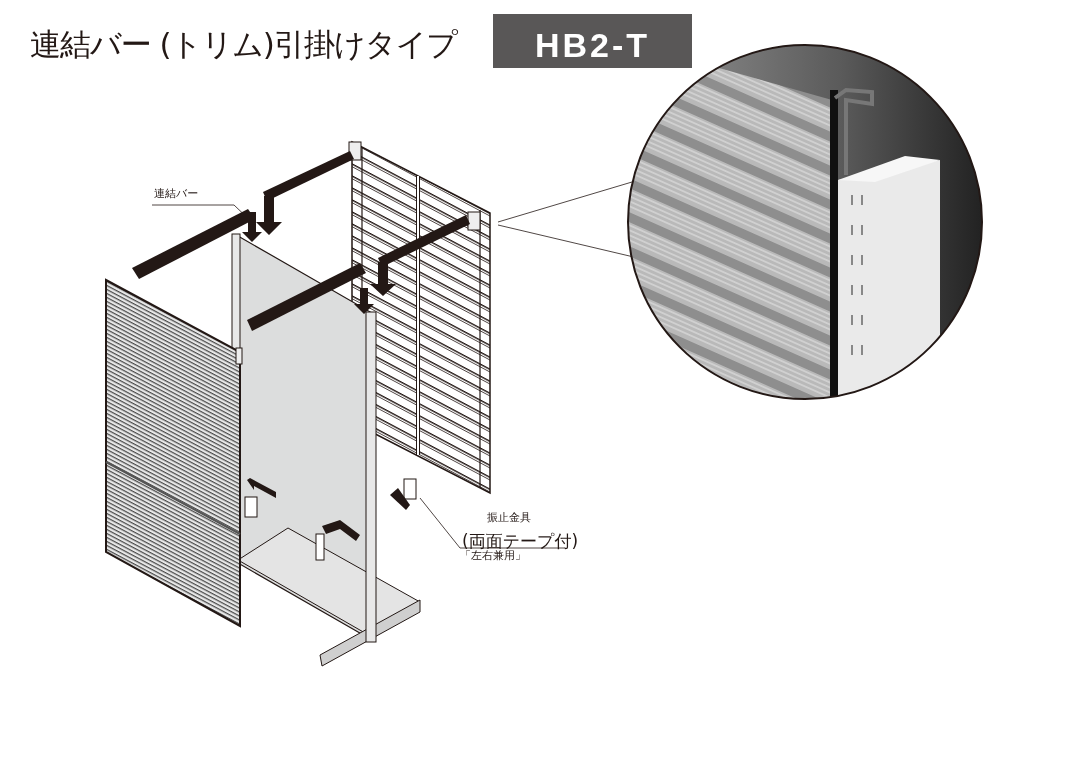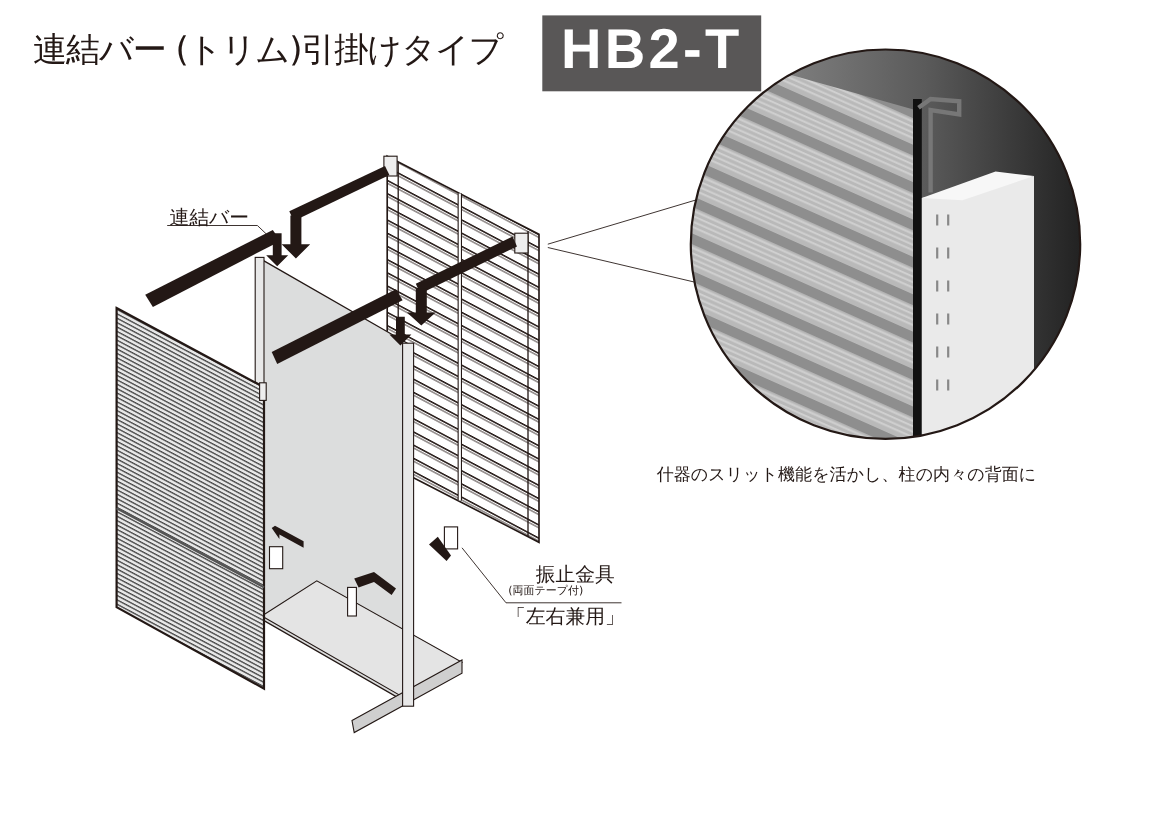--- a/index.html
+++ b/index.html
@@ -1,21 +1,21 @@
 <!DOCTYPE html>
 <html><head>
 <meta charset="utf-8">
 <style>
   html,body{margin:0;padding:0;background:#fff;}
   body{width:1068px;height:759px;position:relative;overflow:hidden;font-family:"DejaVu Sans","Liberation Sans",sans-serif;color:#231815;}
   .title{position:absolute;left:30px;top:24px;font-size:31px;font-weight:normal;letter-spacing:-1px;color:#231815;white-space:nowrap;}
-  .badge{position:absolute;left:493px;top:14px;width:199px;height:69px;background:#595757;color:#fff;font-family:"Liberation Sans",sans-serif;font-weight:bold;font-size:51px;line-height:62px;text-align:center;letter-spacing:3px;}
+  .badge{position:absolute;left:493px;top:14px;width:199px;height:54px;background:#595757;color:#fff;font-family:"Liberation Sans",sans-serif;font-weight:bold;font-size:34px;line-height:62px;text-align:center;letter-spacing:3px;}
   svg.art{position:absolute;left:0;top:0;}
-  .lbl{position:absolute;font-size:18px;white-space:nowrap;color:#231815;}
-  .lbl.small{font-size:10px;}
+  .lbl{position:absolute;font-size:11px;white-space:nowrap;color:#231815;}
+  .lbl.small{font-size:17px;}
   .desc{position:absolute;left:597px;top:417px;font-size:15.5px;line-height:29px;color:#231815;white-space:nowrap;}
 </style>
 </head>
 <body>
 
 <div class="title">連結バー (トリム)引掛けタイプ</div>
 <div class="badge">HB2-T</div>
 
 <svg class="art" width="1068" height="759" viewBox="0 0 1068 759">
   <defs>
@@ -126,14 +126,13 @@
     <circle cx="805" cy="222" r="177" fill="none" stroke="#231815" stroke-width="2"></circle>
   </g>
 </svg>
 
 <div class="lbl" style="left:154px;top:186px;">連結バー</div>
 <div class="lbl" style="left:463px;top:510px;margin-left:24px;">振止金具</div>
 <div class="lbl small" style="left:462px;top:530px;">(両面テープ付)</div>
 <div class="lbl" style="left:460px;top:548px;">「左右兼用」</div>
 
 <div class="desc">
-  <div>什器のスリット機能を活かし、柱の内々の背面に</div>
 </div>
 
 </body></html>

